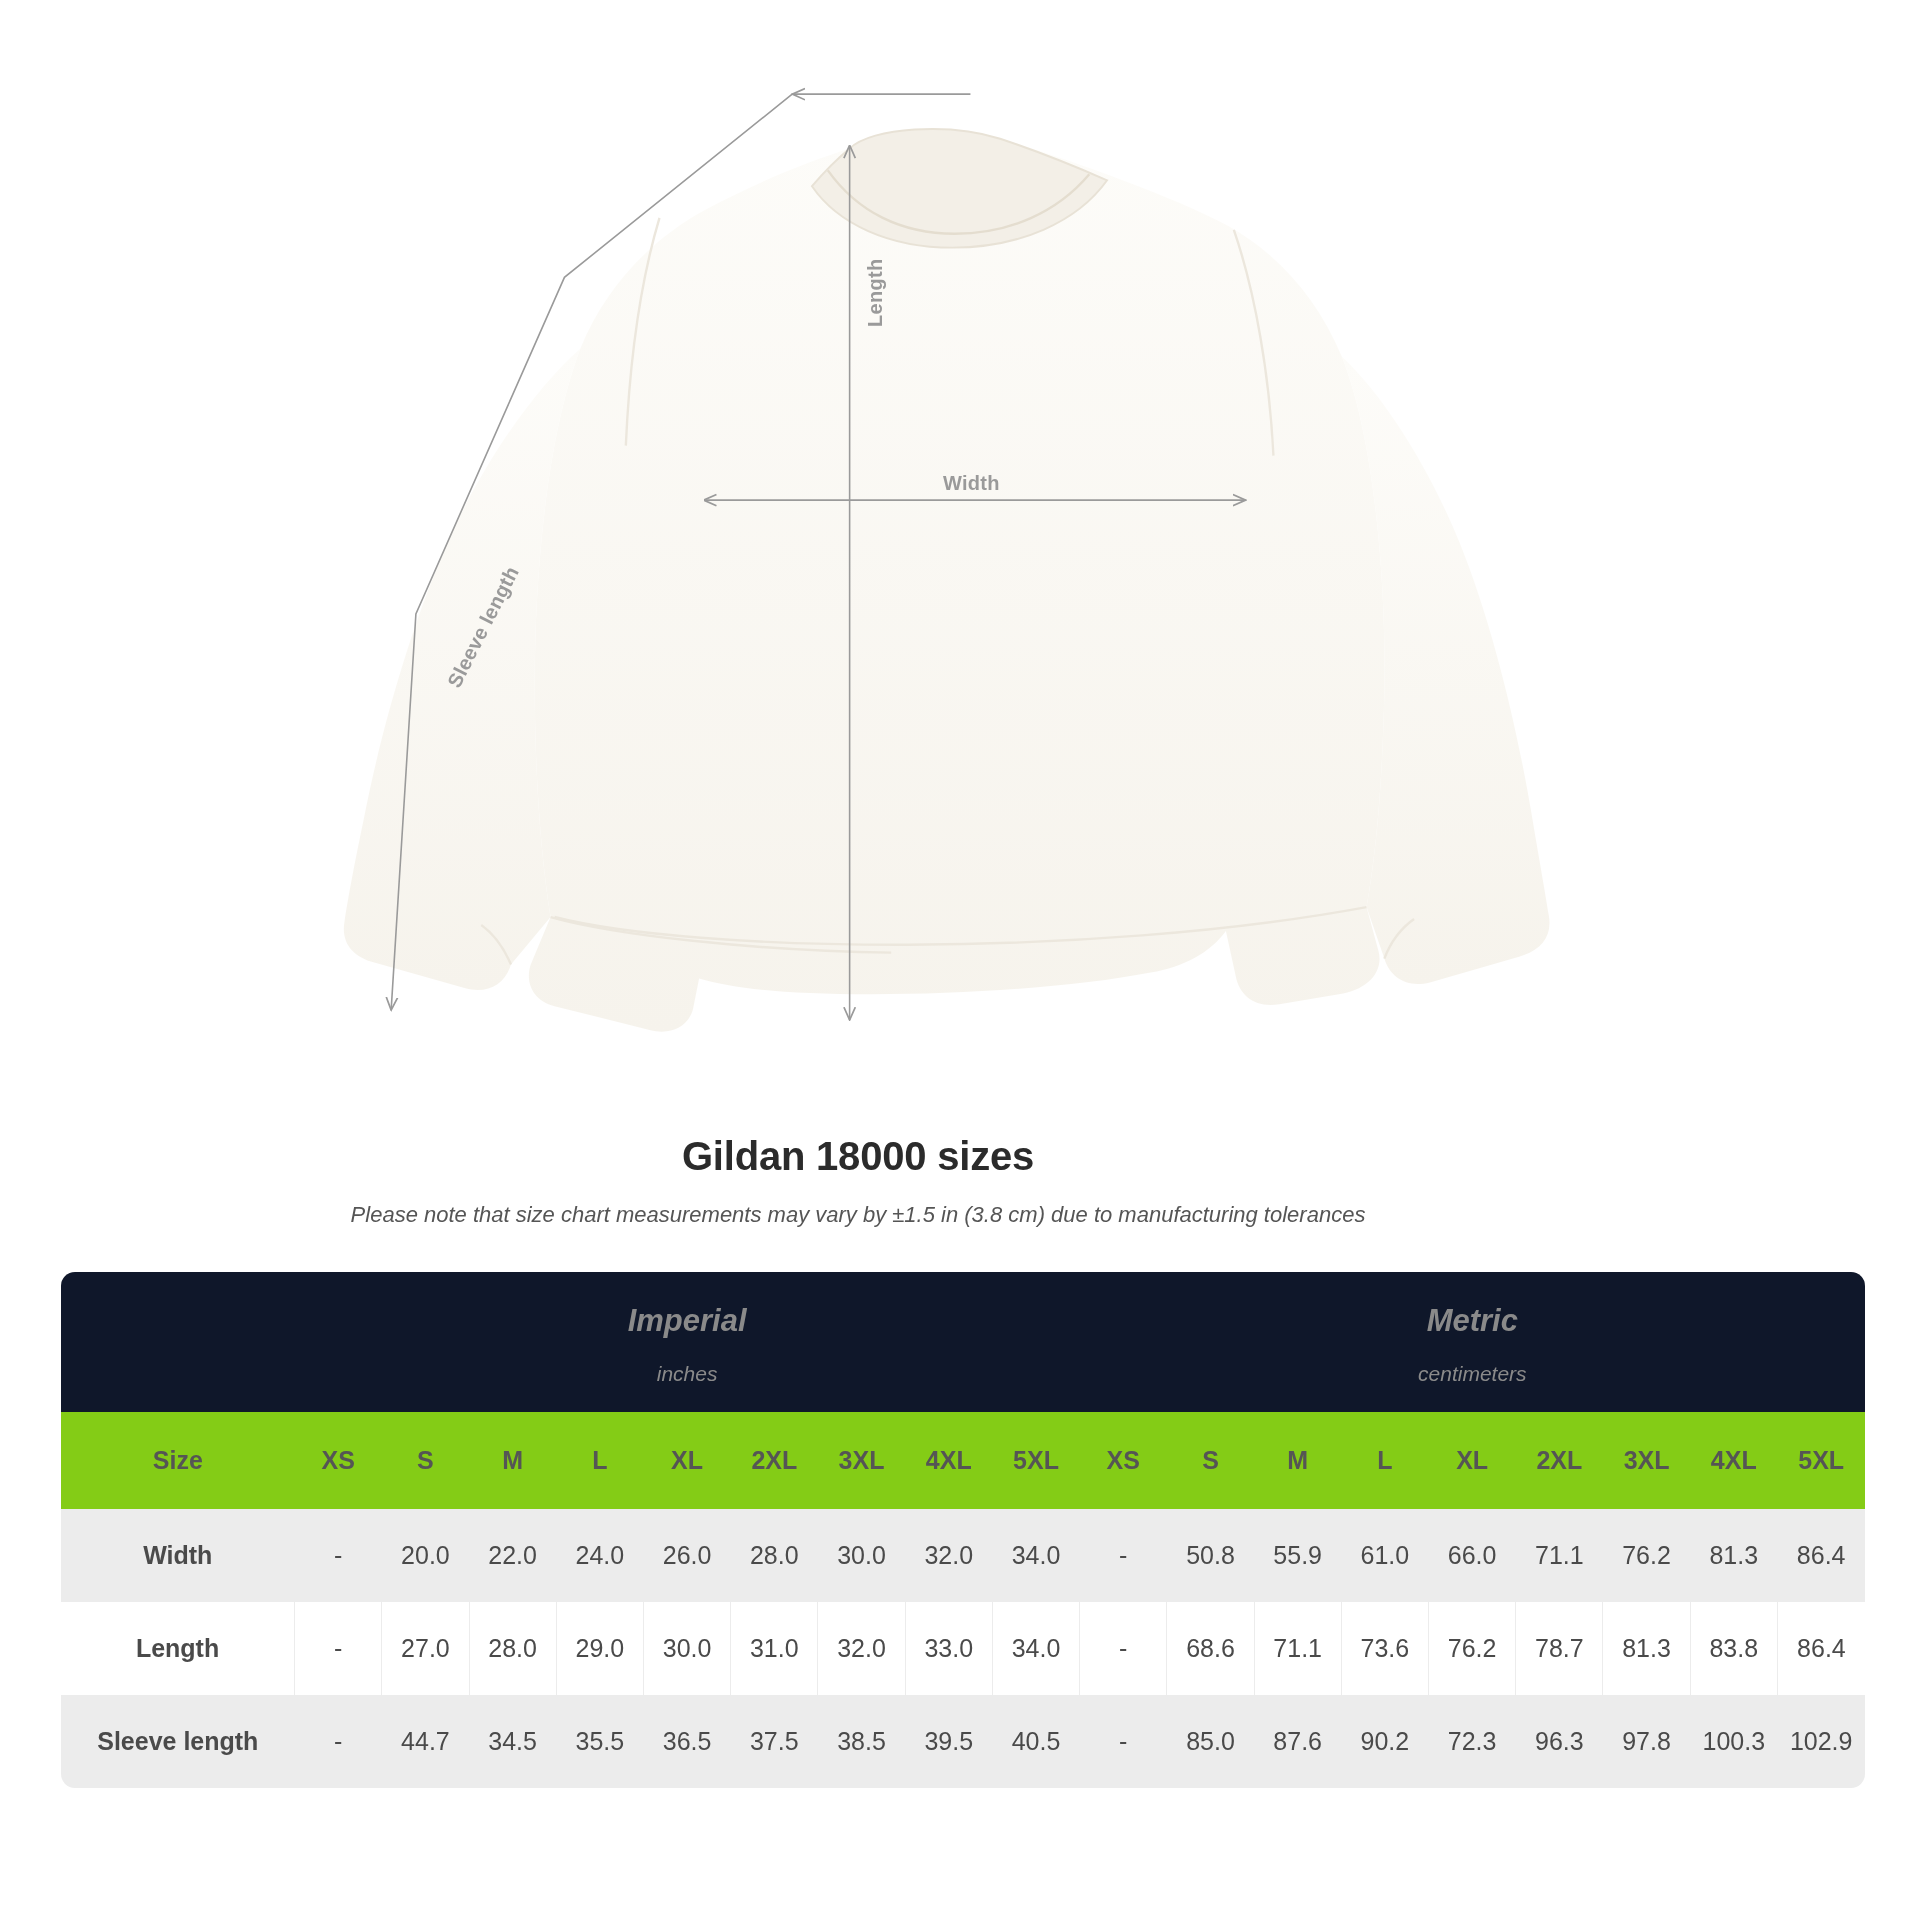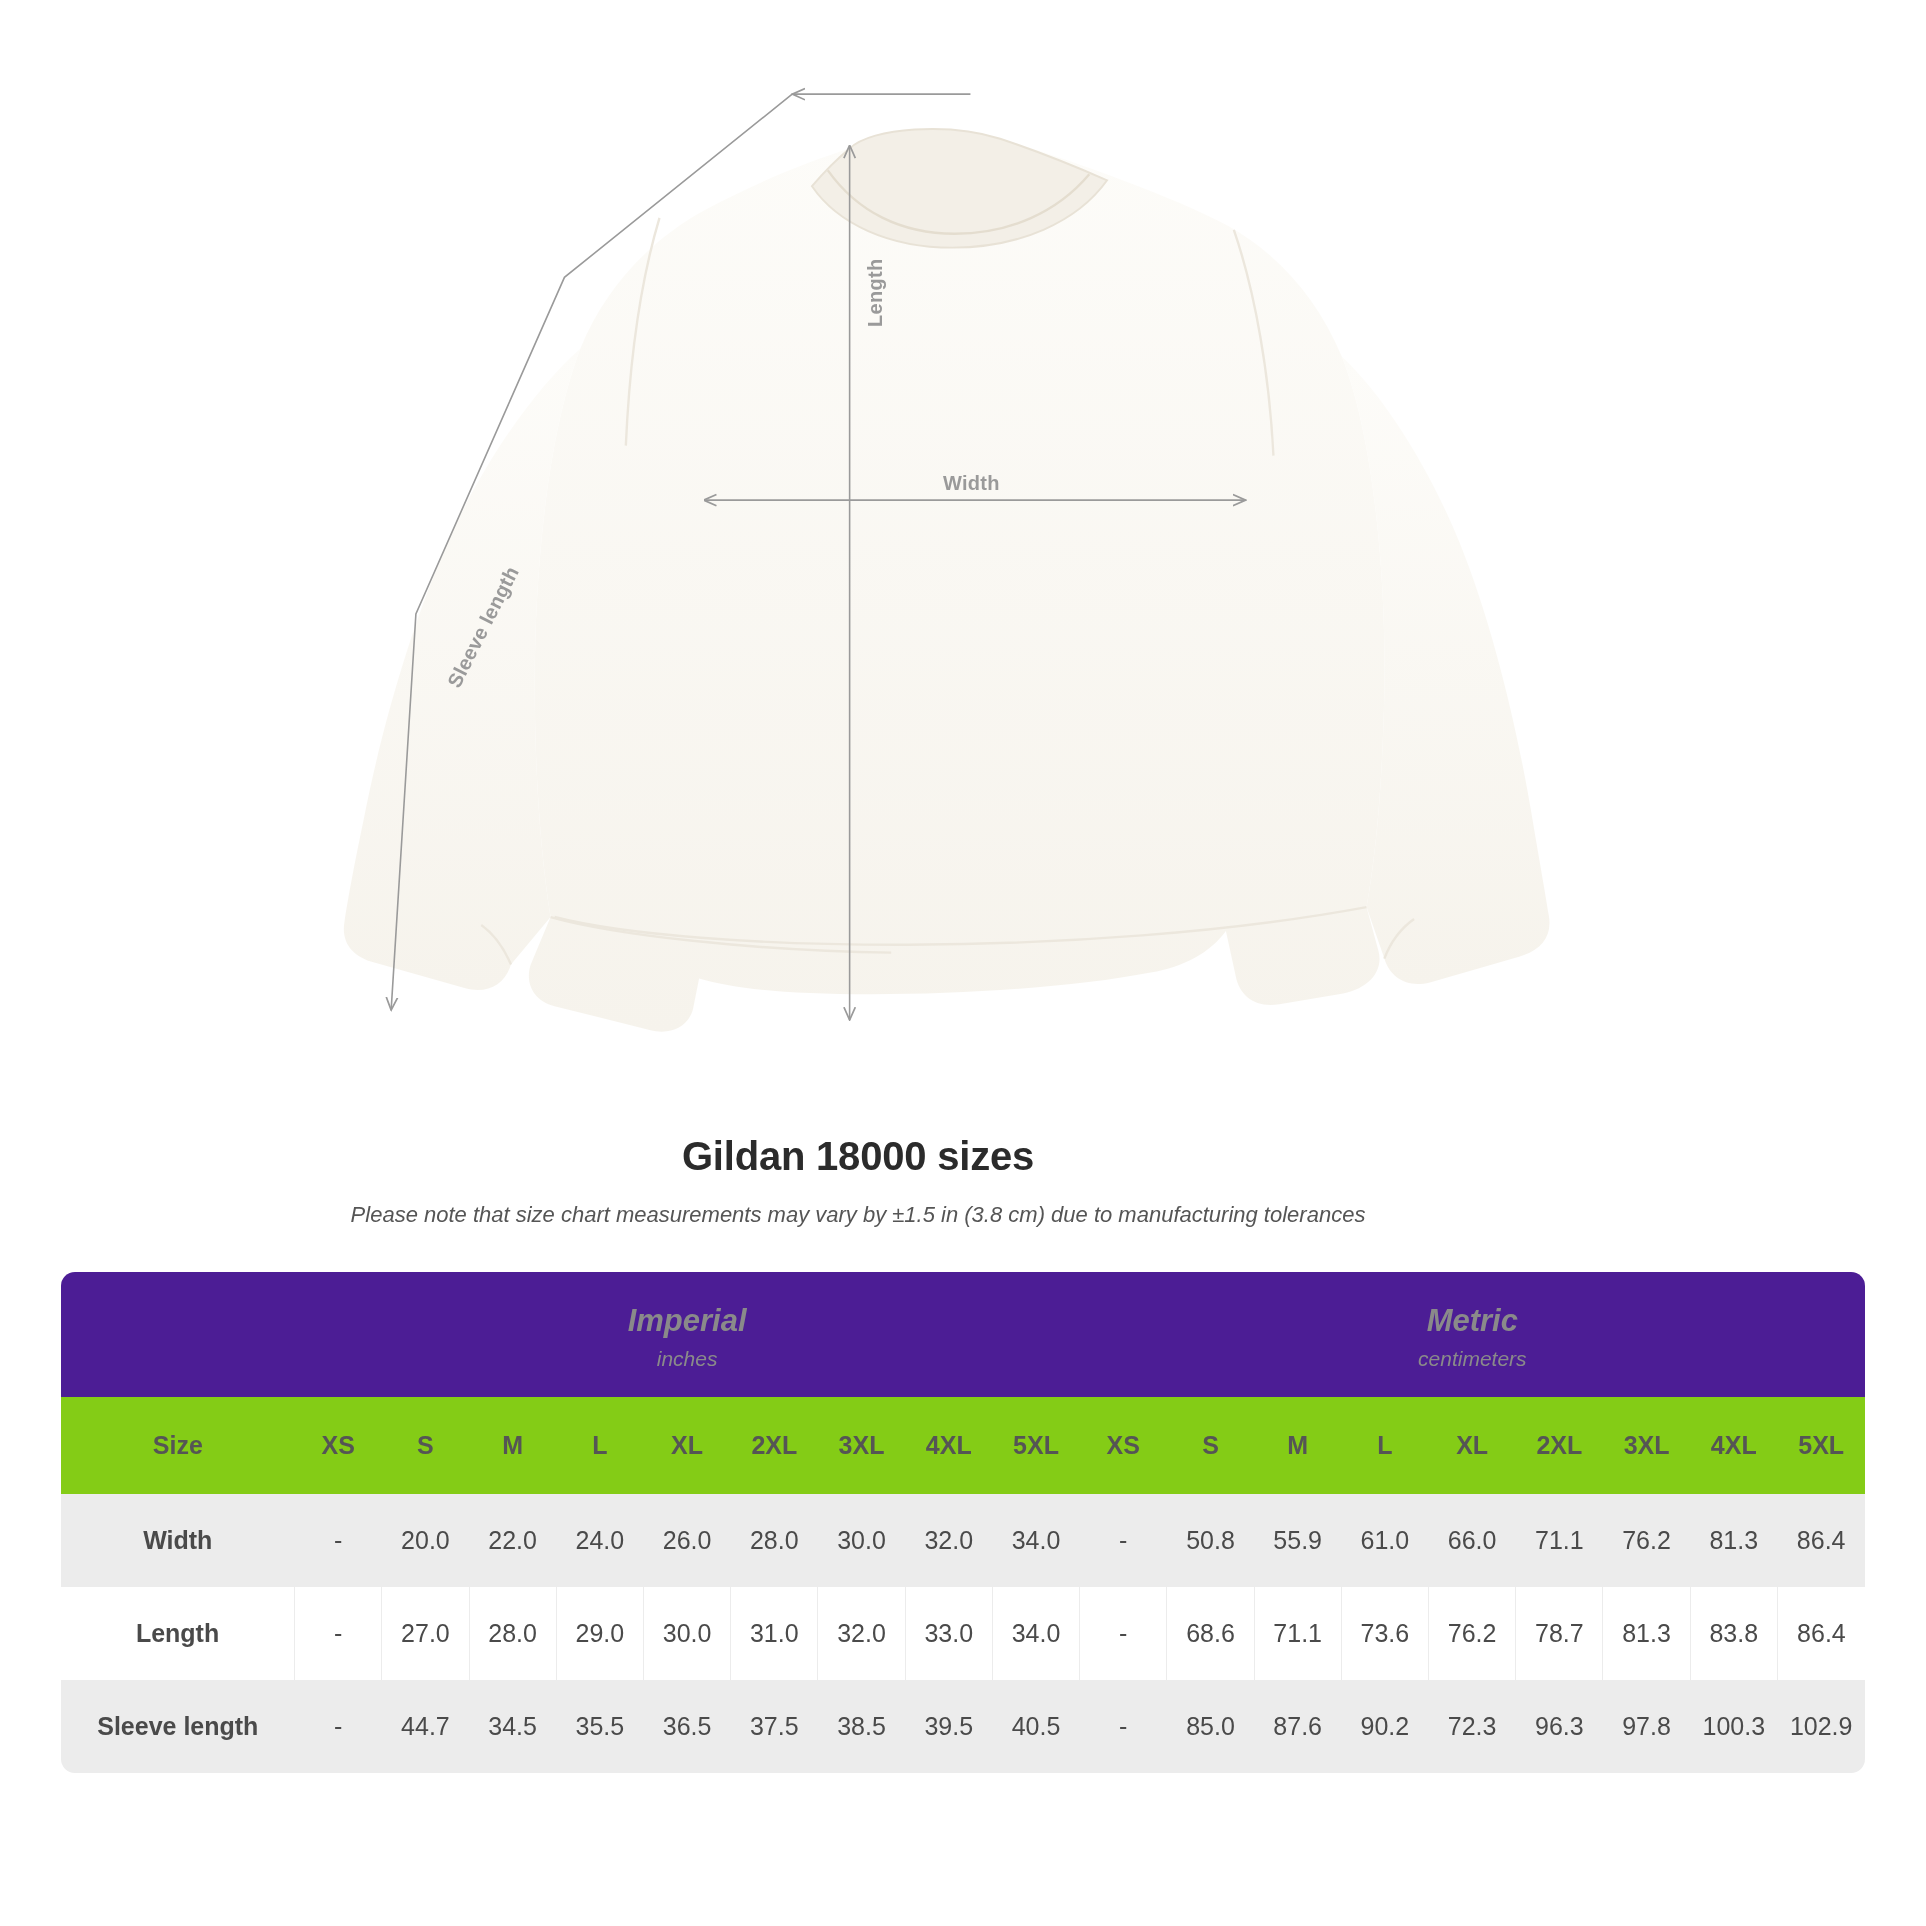--- a/index.html
+++ b/index.html
@@ -80,37 +80,37 @@
   }
   table.size-table td, table.size-table th {
     text-align: center;
     vertical-align: middle;
     font-size: 23px;
     color: #4a4a4a;
     border: none;
   }
   
   tr.unit-row td {
-    background: #4c1d95;
+    background: #0f172a;
     padding: 30px 0 26px 0;
   }
   tr.unit-row td:first-child { border-top-left-radius: 14px; }
   tr.unit-row td:last-child  { border-top-right-radius: 14px; }
   .unit-name {
     font-size: 31px;
     font-style: italic;
     font-weight: bold;
     color: #8a8a8a;
     line-height: 1.25;
   }
   .unit-sub {
     font-size: 21px;
     font-style: italic;
     color: #8a8a8a;
-    margin-top: 6px;
+    margin-top: 21px;
   }
 
   tr.head-row td {
     background: #84cc16;
     padding: 34px 0;
     font-size: 25px;
     font-weight: bold;
     color: #555555;
   }
   tr.head-row td.rowhead { font-size: 25px; }

